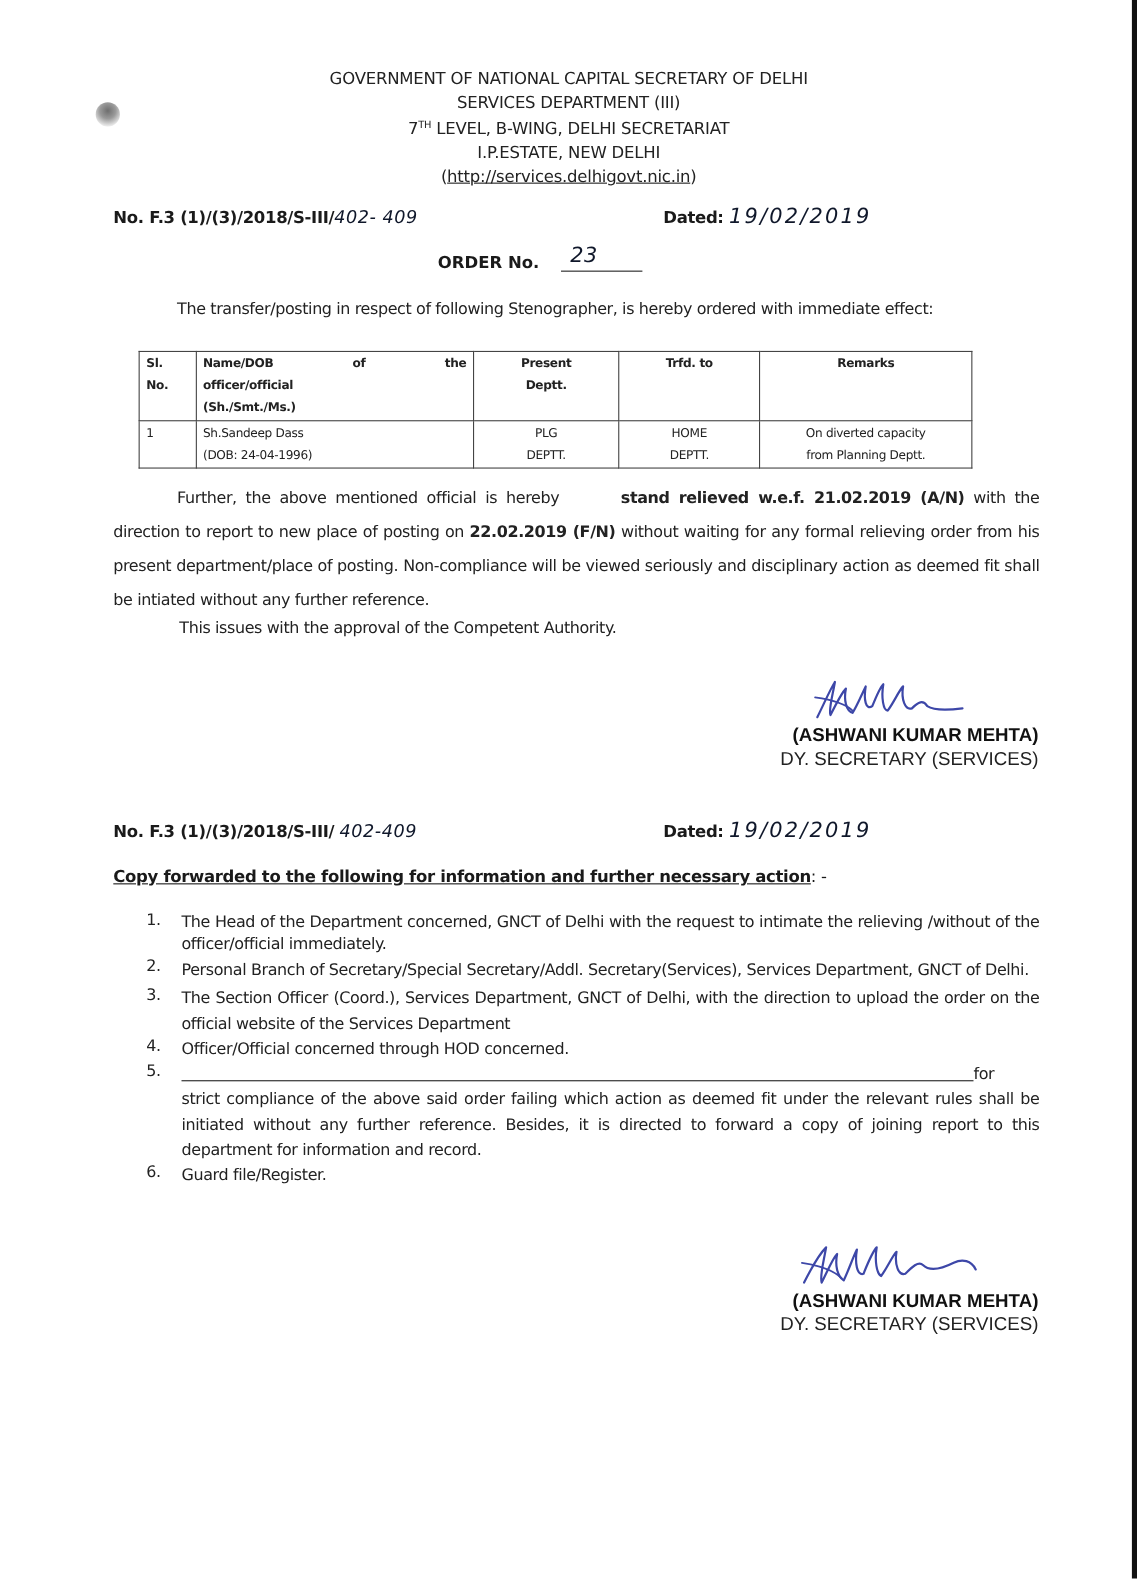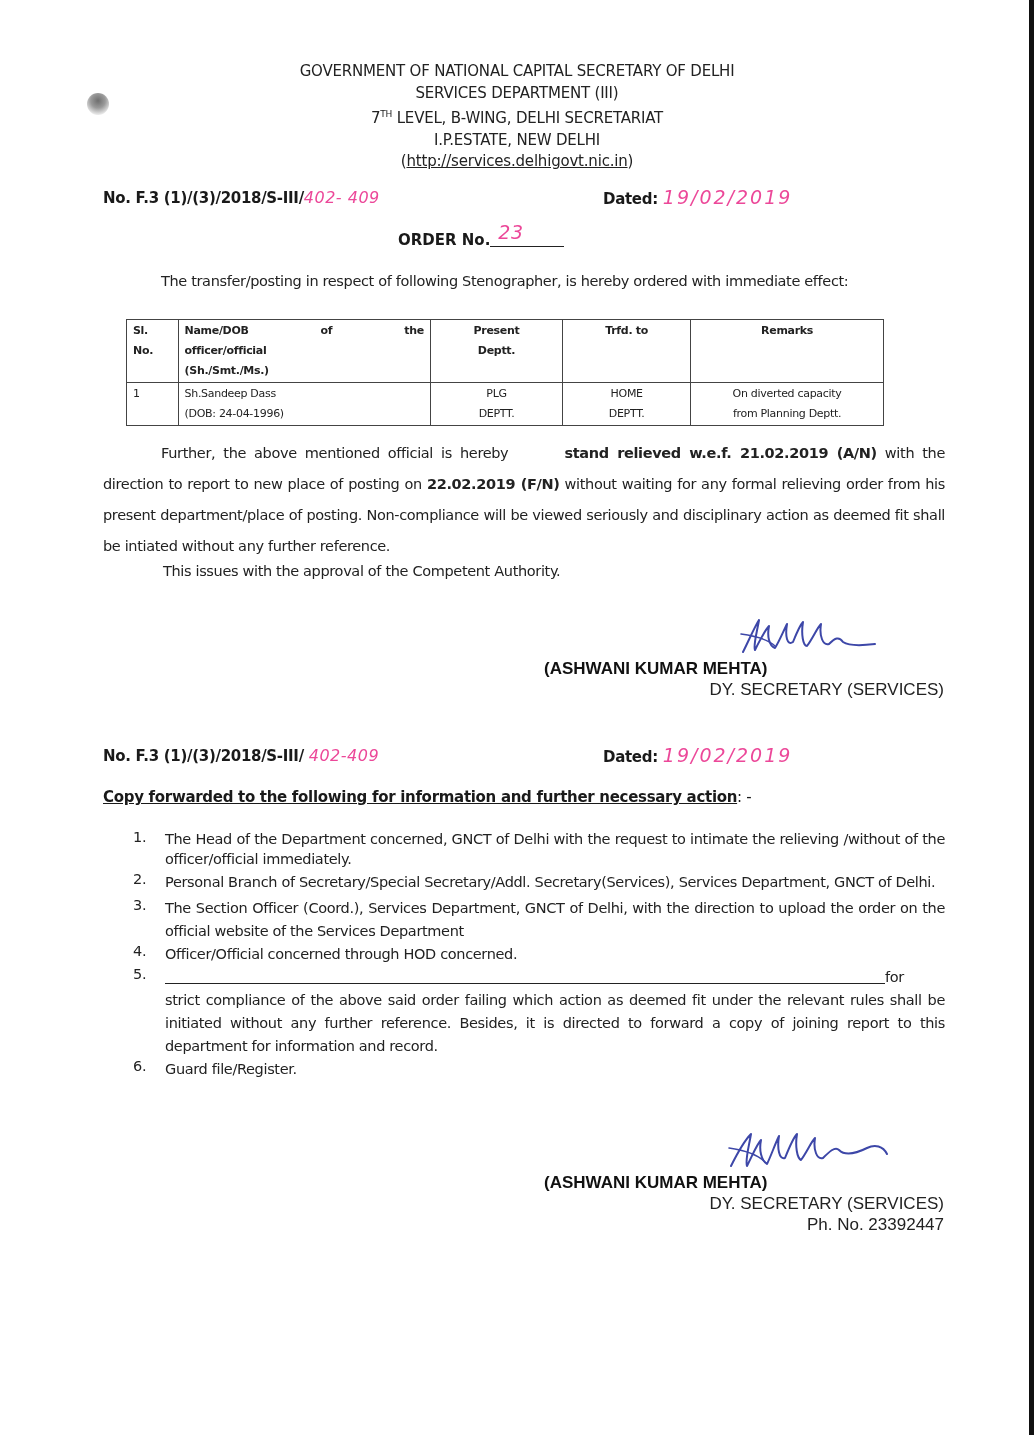--- a/index.html
+++ b/index.html
@@ -16,40 +16,40 @@
   .abs { position: absolute; }
   .header {
     position: absolute; left: 0; width: 1034px; top: 61px; text-align: center;
     font-family: "DejaVu Sans", sans-serif; font-size: 15px; line-height: 21.5px; color: #222;
     letter-spacing: -0.2px;
   }
   .header sup { font-size: 9px; vertical-align: 6px; }
   .header .link { text-decoration: underline; margin-top: 20px; }
   .bold { font-weight: bold; text-align: right; }
   .ref-line { font-size: 15px; font-weight: bold; color: #1a1a1a; letter-spacing: -0.3px; }
-  .hand { font-family: "DejaVu Sans", sans-serif; color: #ec4899; font-style: italic; font-weight: normal; letter-spacing: 0.5px; }
+  .hand { font-family: "DejaVu Sans", sans-serif; color: #0f172a; font-style: italic; font-weight: normal; letter-spacing: 0.5px; }
   .order-no { font-size: 15px; font-weight: bold; }
-  .order-blank { display: inline-block; width: 74px; border-bottom: 1.5px solid #222; text-align: left; padding-left: 8px; box-sizing: border-box; height: 18px; vertical-align: -2px; }
+  .order-blank { display: inline-block; width: 74px; border-bottom: 1.5px solid #222; text-align: left; padding-left: 8px; box-sizing: border-box; height: 18px; vertical-align: -2px; margin-left: 20px; }
   .body-text { font-size: 14.5px; color: #222; letter-spacing: -0.35px; }
   table.transfer {
     position: absolute; left: 126px; top: 319px; width: 758px; border-collapse: collapse;
     font-size: 11px; letter-spacing: -0.3px; color: #222;
   }
   table.transfer td, table.transfer th {
     border: 1.3px solid #444; vertical-align: top; padding: 1px 6px; line-height: 20px;
   }
   table.transfer th { font-weight: bold; text-align: center; }
   table.transfer th.left { text-align: left; }
   table.transfer td.center { text-align: center; }
   .para {
     position: absolute; left: 103px; width: 842px; font-size: 14.5px; line-height: 31px; color: #222;
     text-align: justify; letter-spacing: -0.35px;
   }
   .para .u { font-weight: bold; margin-left: 48px; }
-  .sig-name { font-family: "Liberation Sans", sans-serif; font-weight: bold; font-size: 17px; color: #111; text-align: left; }
+  .sig-name { font-family: "Liberation Sans", sans-serif; font-weight: bold; font-size: 17px; color: #111; text-align: right; }
   .sig-title { font-family: "Liberation Sans", sans-serif; font-size: 17px; color: #222; text-align: right; }
   .list { position: absolute; left: 133px; width: 812px; font-size: 14.5px; color: #222; letter-spacing: -0.35px; }
   .list .item { display: flex; }
   .list .num { width: 32px; flex: none; }
   .list .txt { flex: 1; text-align: justify; line-height: 23px; }
   .blank { display: inline-block; border-bottom: 1.2px solid #222; height: 14px; vertical-align: -2px; }
 </style>
 </head>
 <body>
 
@@ -191,14 +191,13 @@
   </div>
 </div>
 
 <svg class="abs" style="left:725px; top:1126px;" width="200" height="50" viewBox="0 0 200 50">
   <path d="M6,40 C12,28 20,14 26,8 C24,20 20,34 22,40 C28,28 32,18 36,14 C34,24 36,34 42,38 C46,30 50,18 54,10 C52,22 54,34 60,32 C64,22 68,12 72,8 C70,20 72,32 76,34 C82,26 86,16 90,12 C88,24 92,34 98,32 C104,26 110,20 114,24 C120,30 130,28 142,22 C150,18 158,20 162,28" fill="none" stroke="#3d47a8" stroke-width="2" stroke-linecap="round" stroke-linejoin="round"></path>
   <path d="M4,22 C18,24 32,28 40,36" fill="none" stroke="#3d47a8" stroke-width="1.6" stroke-linecap="round"></path>
 </svg>
 <div class="abs" style="right:90px; top:1173px; width:400px;">
   <div class="sig-name">(ASHWANI KUMAR MEHTA)</div>
   <div class="sig-title" style="margin-top:1px;">DY. SECRETARY (SERVICES)</div>
-  <div class="sig-title" style="margin-top:1px;">Ph. No. 23392447</div>
 </div>
 
 </body></html>

